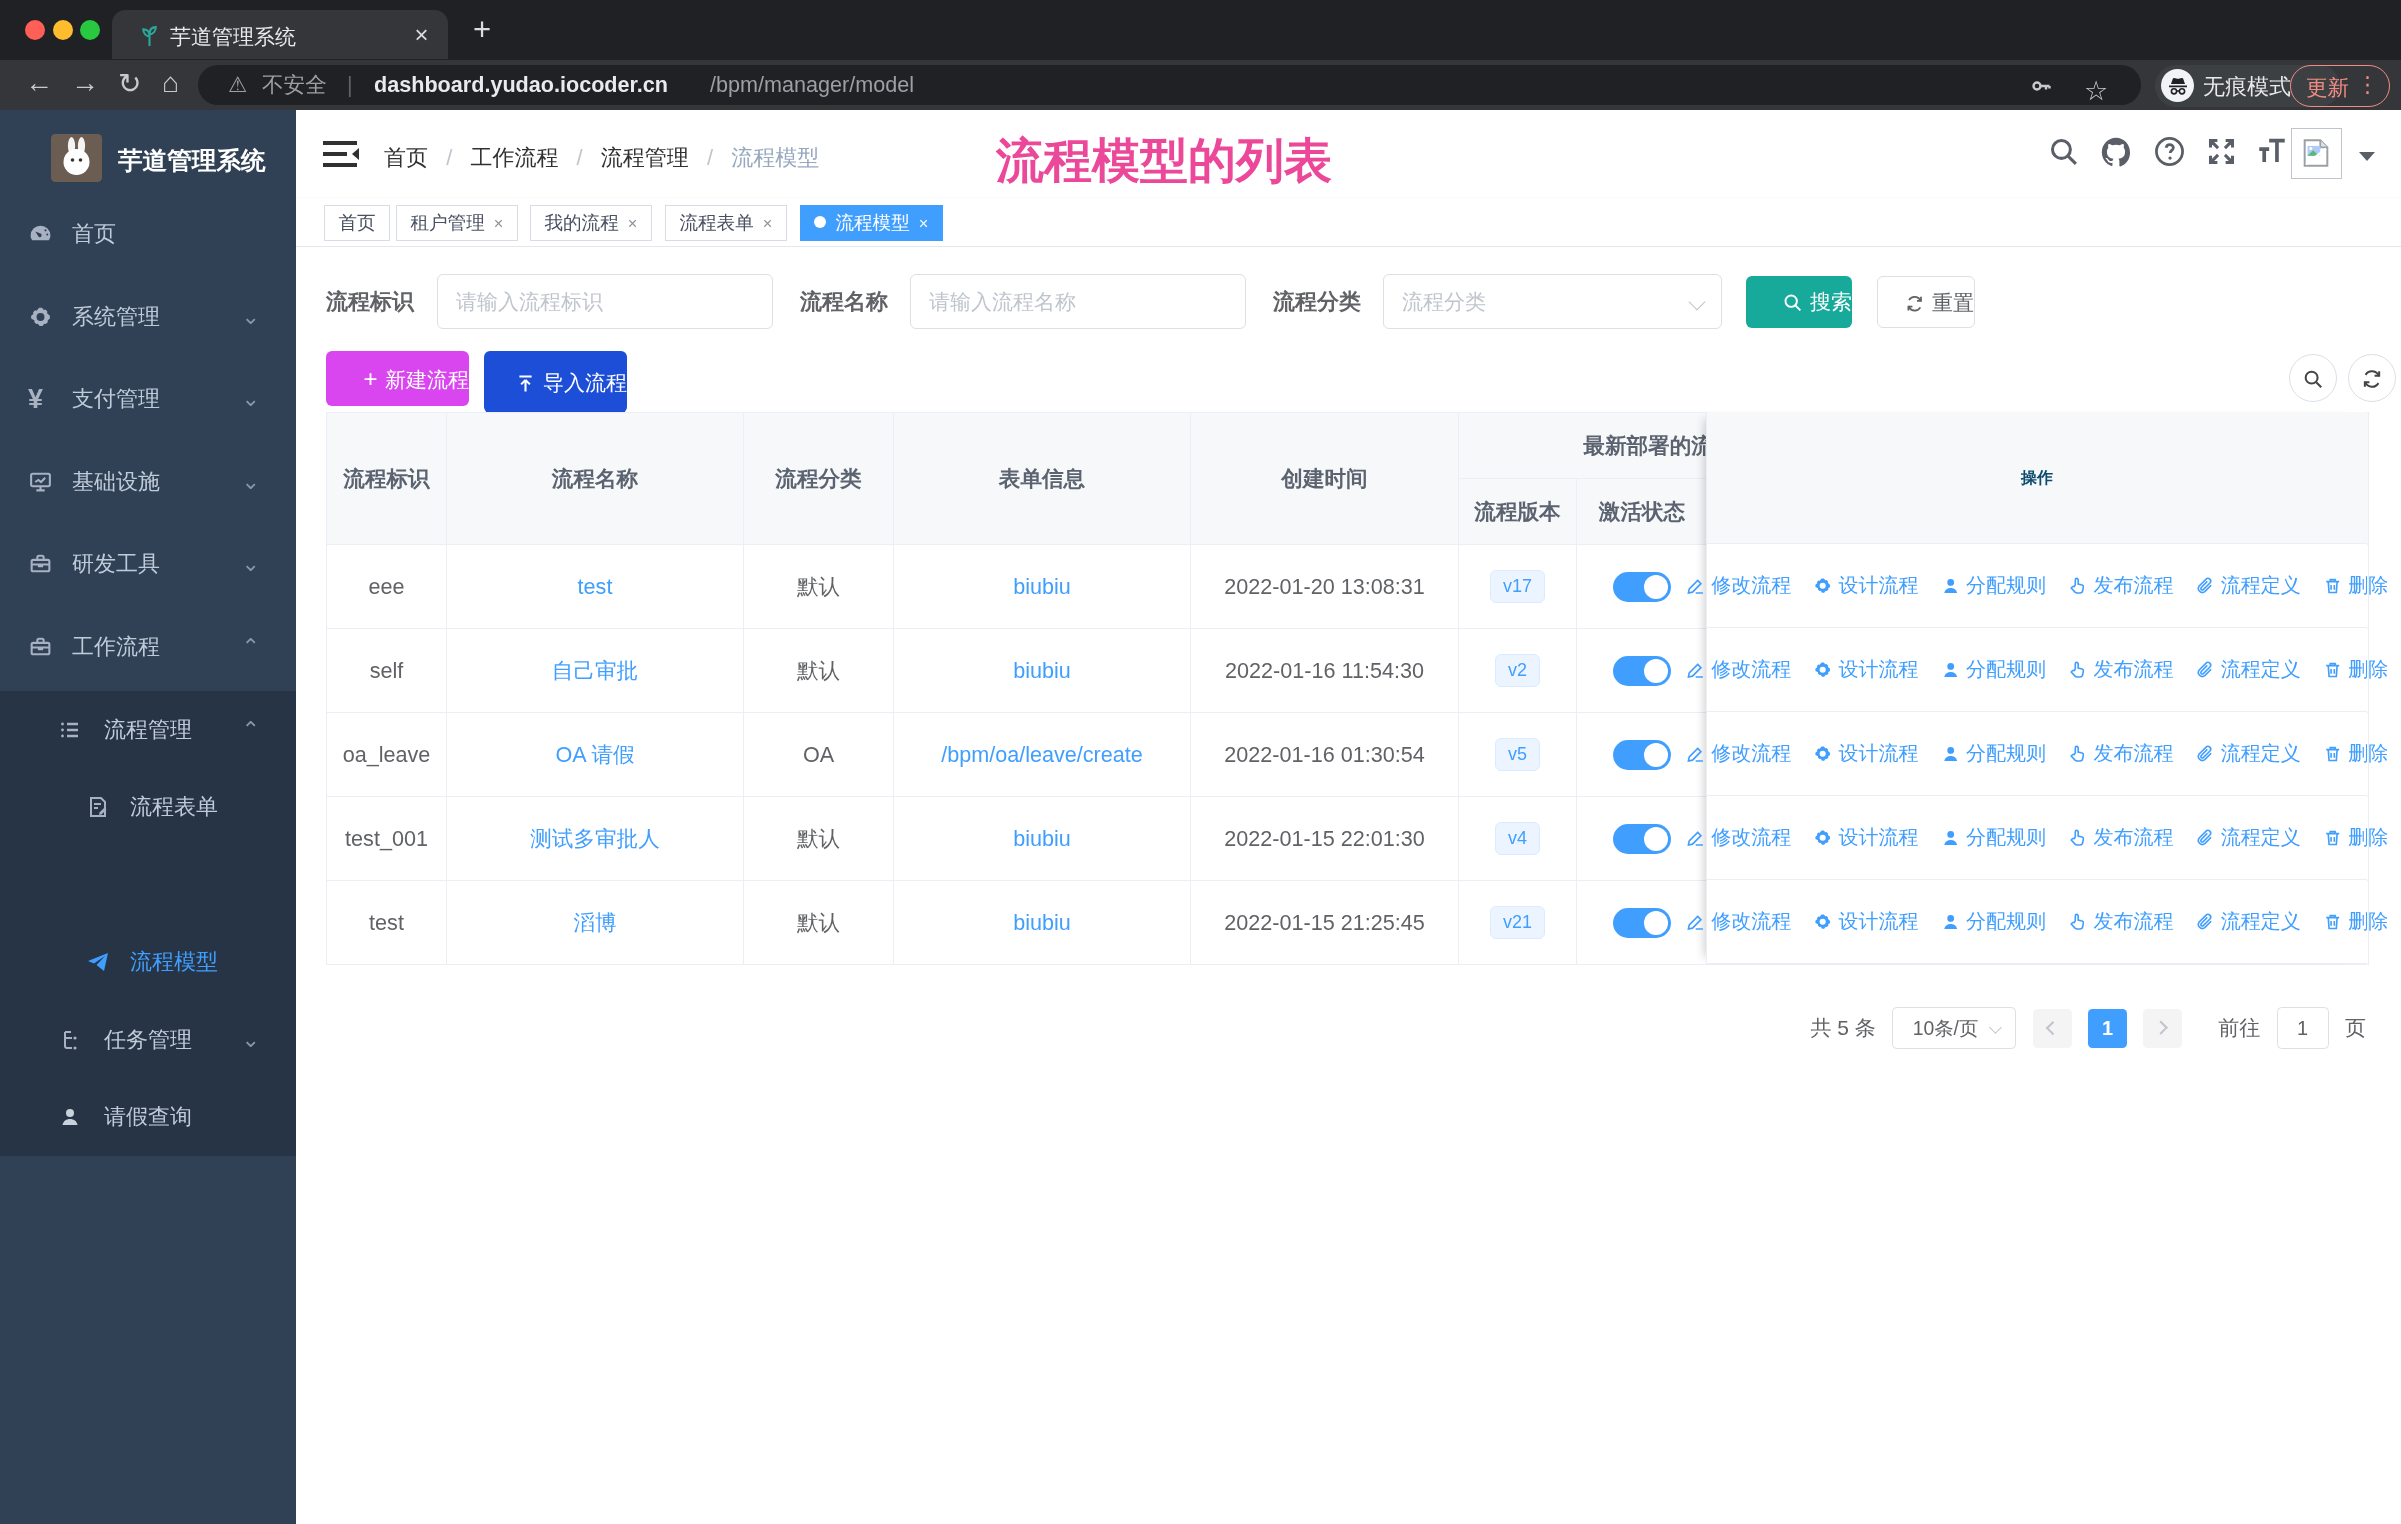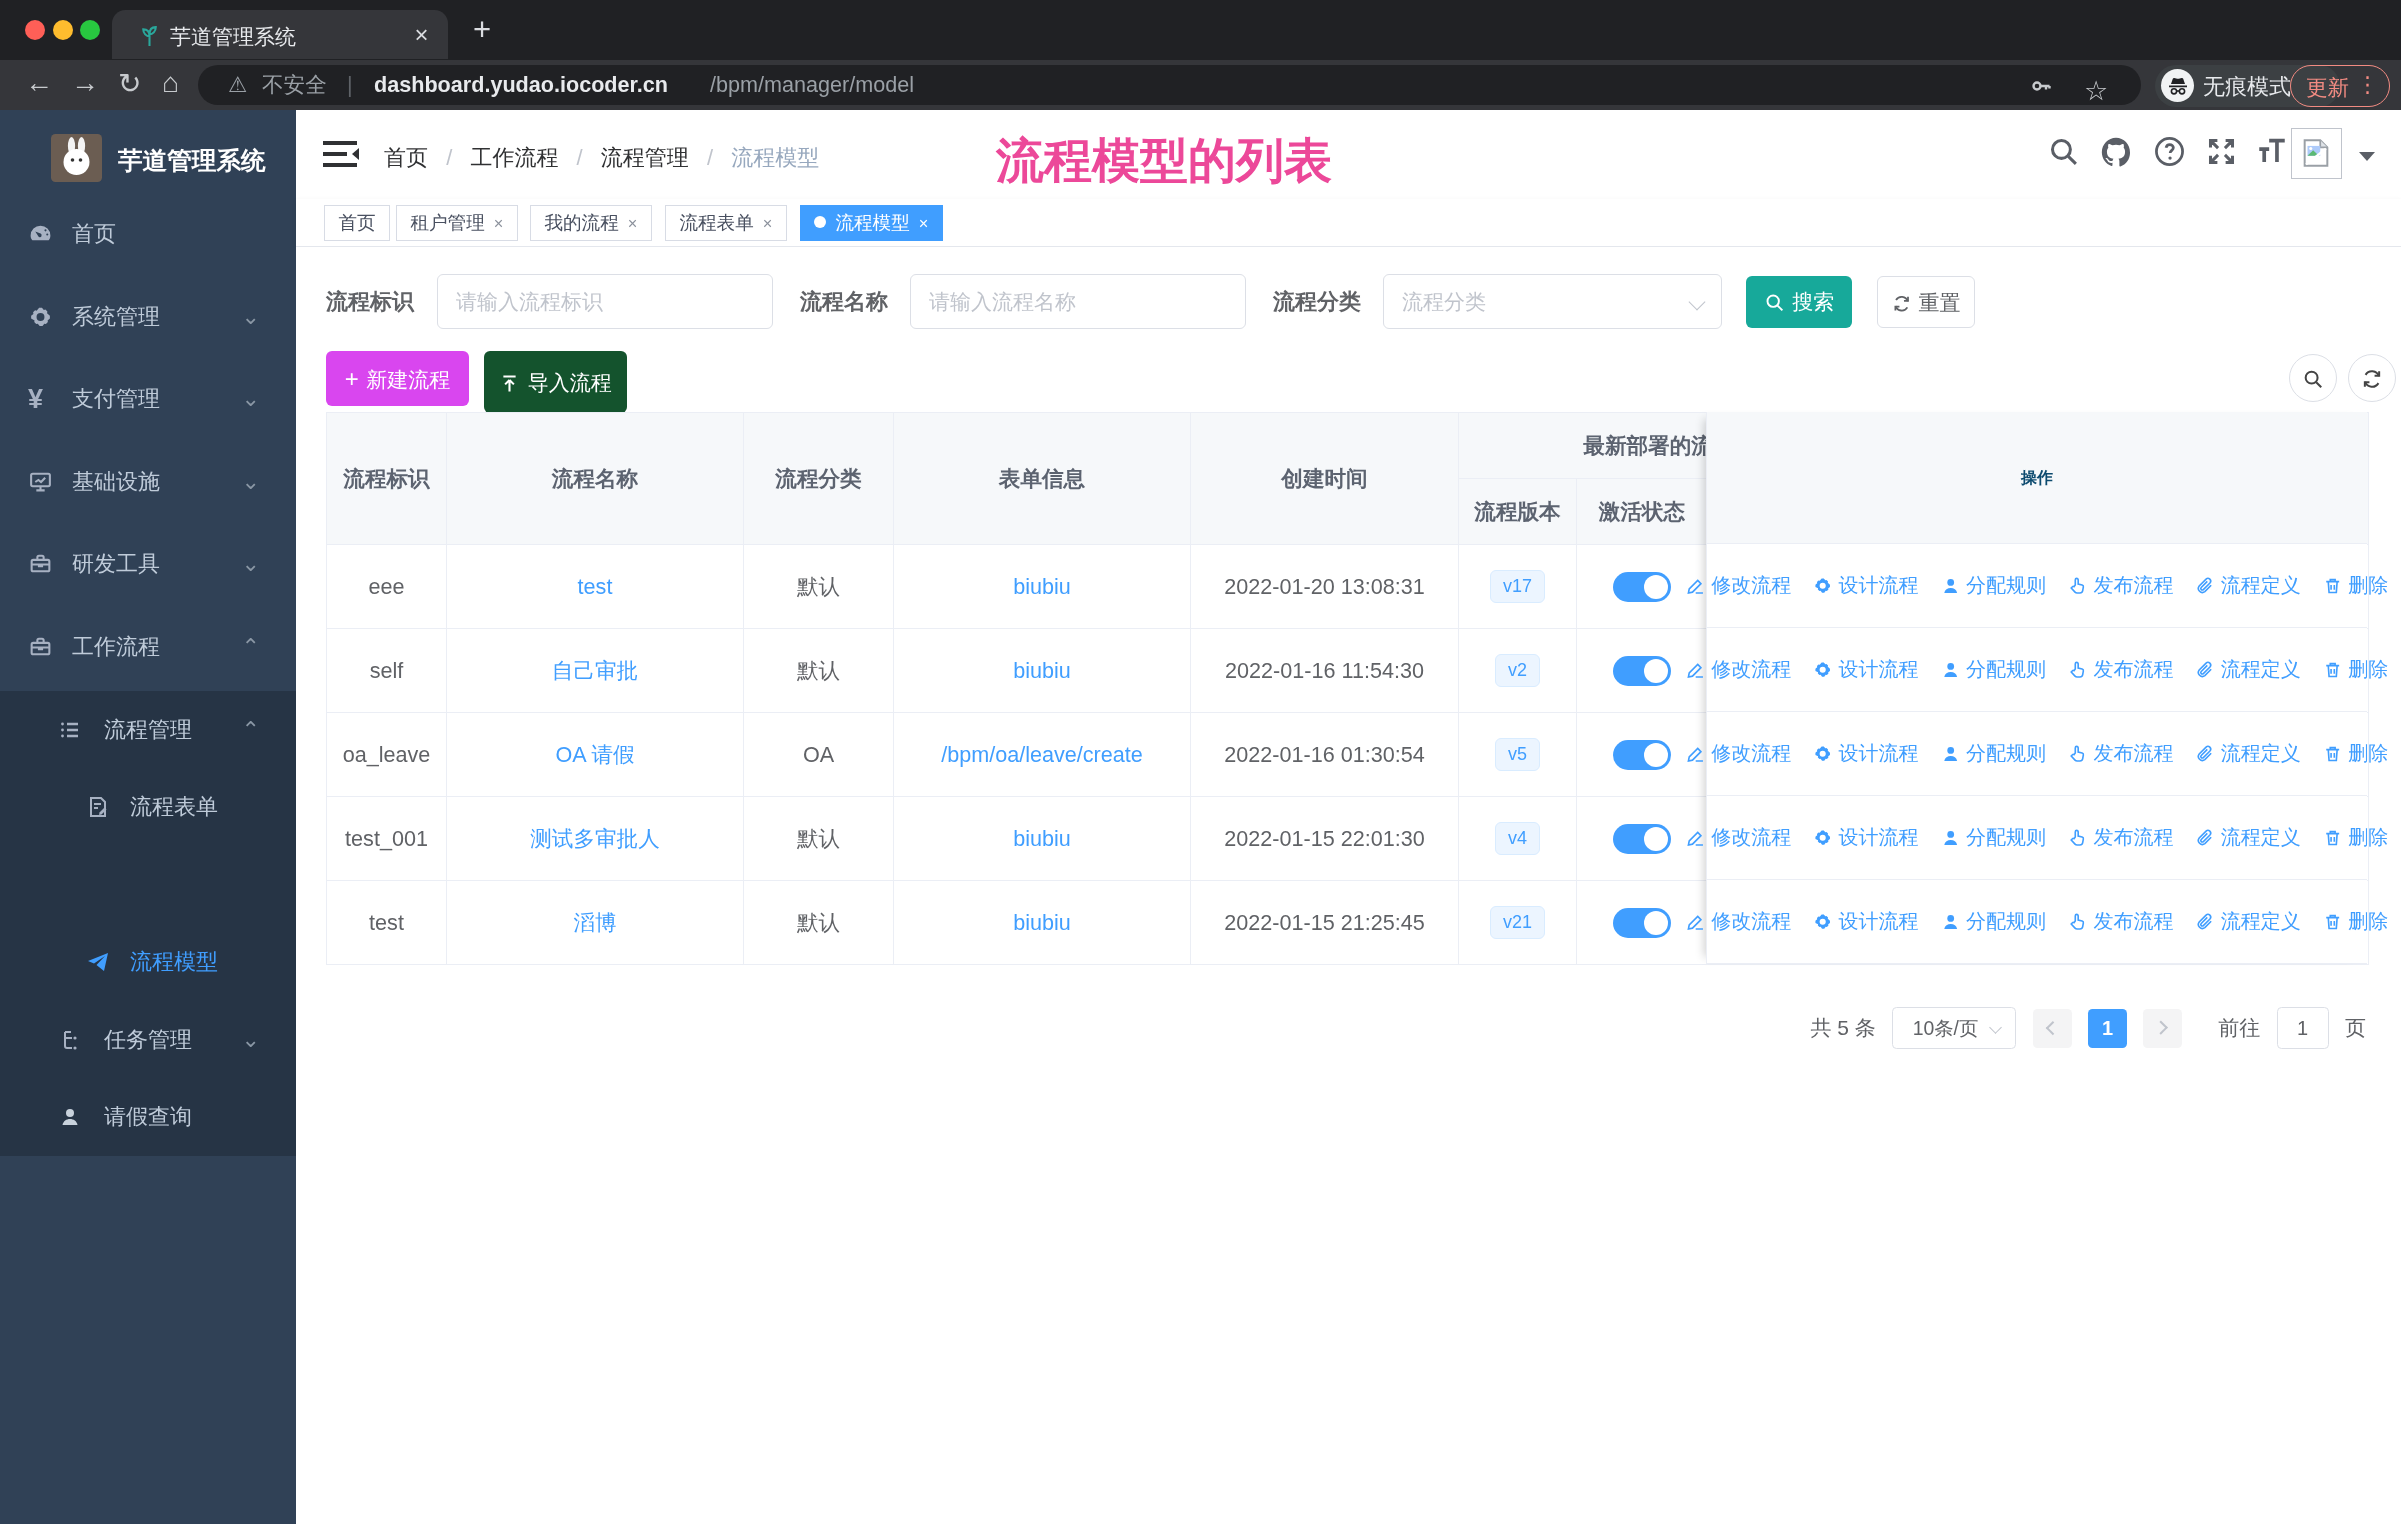--- a/index.html
+++ b/index.html
@@ -73,26 +73,26 @@
 
   
   #content { position:absolute; top:247px; left:296px; width:2106px; height:1277px; background:#fff; }
   .flabel { position:absolute; top:0; height:55px; line-height:55px; font-size:22px; font-weight:bold; color:#606266; }
   .finput { position:absolute; top:0; height:55px; border:0.7px solid #dcdfe6; border-radius:6px; font-size:21px; color:#606266; padding:0 18px; font-family:"Liberation Sans",sans-serif; }
   .finput::placeholder { color:#c0c4cc; }
   #filter-row { position:absolute; top:27px; left:0; width:100%; height:55px; }
   .fselect { position:absolute; top:0; height:55px; border:0.7px solid #dcdfe6; border-radius:6px; }
   .fselect .ph { position:absolute; left:18px; top:0; line-height:54px; font-size:21px; color:#c0c4cc; }
   .sel-chev { position:absolute; right:18px; top:21px; width:12px; height:12px; border-right:1.5px solid #c0c4cc; border-bottom:1.5px solid #c0c4cc; transform:rotate(45deg); }
-  .btn { position:absolute; border-radius:6px; font-size:21px; color:#fff; text-align:center; cursor:pointer; border:none; }
+  .btn { position:absolute; border-radius:6px; font-size:21px; color:#fff; text-align:right; cursor:pointer; border:none; }
   #btn-search { top:1.5px; left:1450px; width:106px; height:52px; background:#17a99a; line-height:52px; }
   #btn-reset { top:1.5px; left:1581px; width:98px; height:52px; background:#fff; border:0.7px solid #dcdfe6; color:#606266; line-height:51px; }
   #toolbar-row { position:absolute; top:104px; left:0; width:100%; height:55px; }
   #btn-create { top:0; left:30px; width:143px; height:55px; background:#d946ef; line-height:55px; }
-  #btn-import { top:0; left:188px; width:143px; height:62px; background:#14532d; line-height:55px; }
+  #btn-import { top:0; left:188px; width:143px; height:62px; background:#1d4ed8; line-height:55px; }
   .circ { position:absolute; top:3px; width:48px; height:48px; border:0.7px solid #dcdfe6; border-radius:50%; color:#444; text-align:center; line-height:46px; cursor:pointer; background:#fff; }
   #circ-search { left:1993px; }
   #circ-refresh { left:2052px; }
 
   
   #table-wrap { position:absolute; top:165px; left:30px; width:2041px; height:552px; }
   table { border-collapse:collapse; table-layout:fixed; width:2041px; }
   th, td { border:0.7px solid #ebeef5; font-size:21.6px; text-align:center; overflow:hidden; white-space:nowrap; }
   th { background:#f6f8fa; color:#5c6370; font-weight:bold; }
   thead tr.r1 th { height:66px; }

